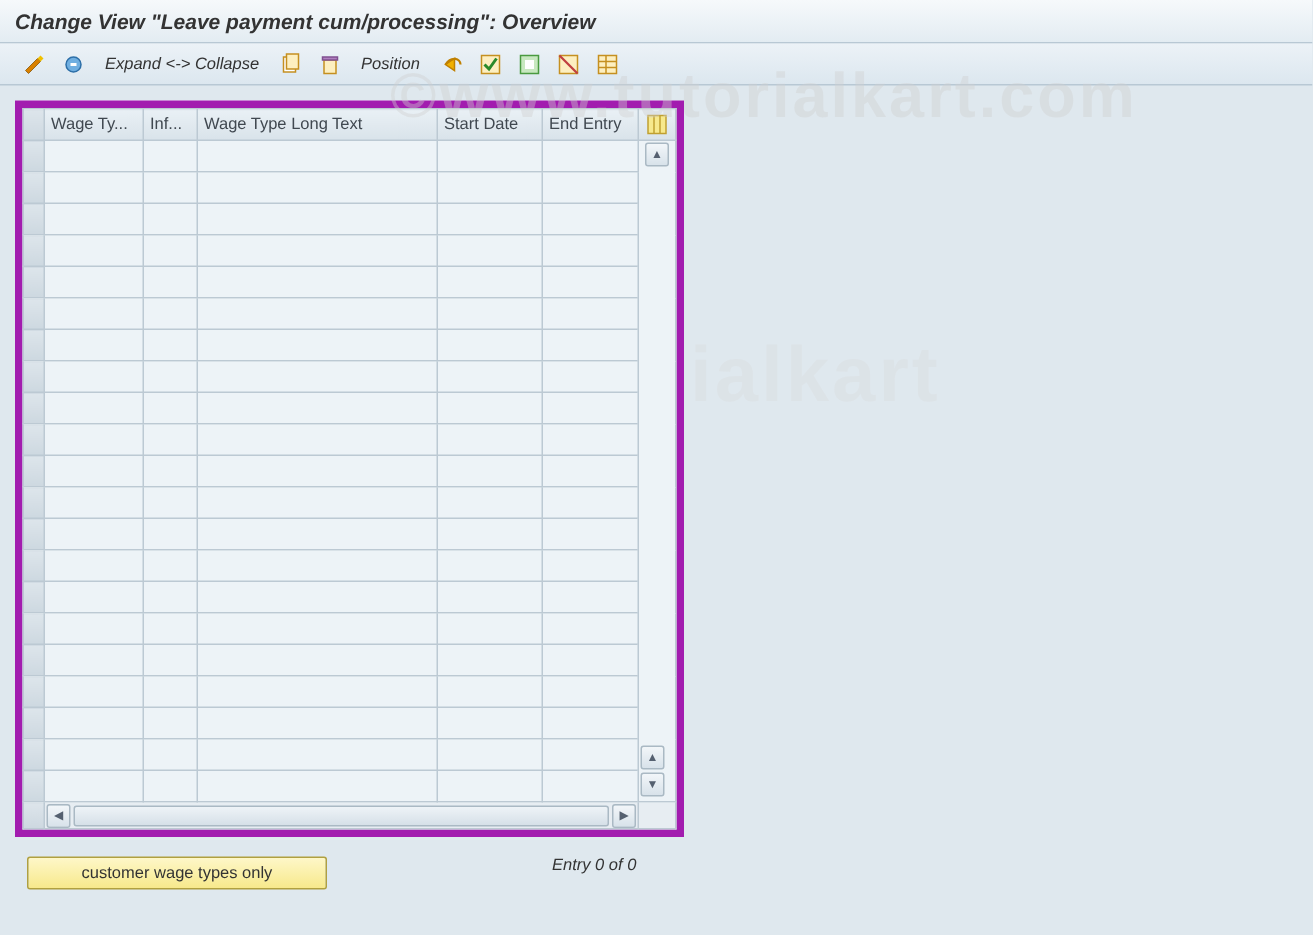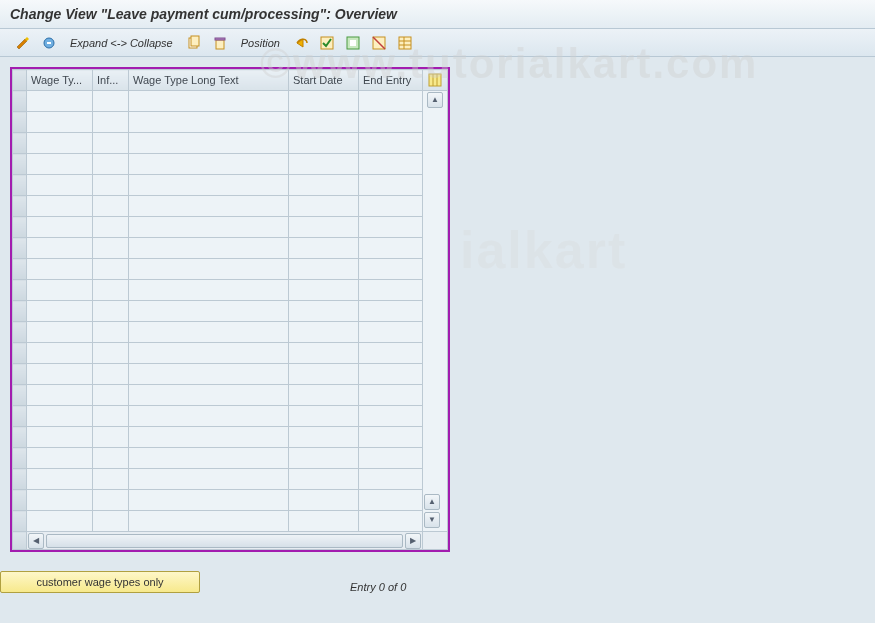--- a/index.html
+++ b/index.html
@@ -44,21 +44,21 @@
   .tb-text {
     padding: 0 6px;
     color: #333;
     cursor: pointer;
   }
   .content {
     padding: 10px;
   }
   .grid-wrap {
     display: inline-block;
-    border: 2px solid #a21caf;
+    border: 5px solid #a21caf;
     background: #f7fafc;
     position: relative;
   }
   .grid {
     border-collapse: collapse;
     table-layout: fixed;
   }
   .grid th, .grid td {
     border: 1px solid #bcc9d3;
     height: 21px;
@@ -123,24 +123,24 @@
     flex: 1;
     height: 14px;
     background: linear-gradient(#eef3f7,#d6e0e8);
     border: 1px solid #aab9c4;
     border-radius: 2px;
     margin: 0 1px;
   }
   .bottom-bar {
     position: absolute;
     bottom: 30px;
-    left: 0;
+    left: 18px;
     right: 10px;
     display: flex;
-    align-items: flex-end;
+    align-items: flex-start;
     gap: 10px;
   }
   .btn {
     display: inline-flex;
     align-items: center;
     height: 22px;
     padding: 0 12px;
     border: 1px solid #b0a040;
     border-radius: 2px;
     background: linear-gradient(#fef7c8, #f7e98c);

